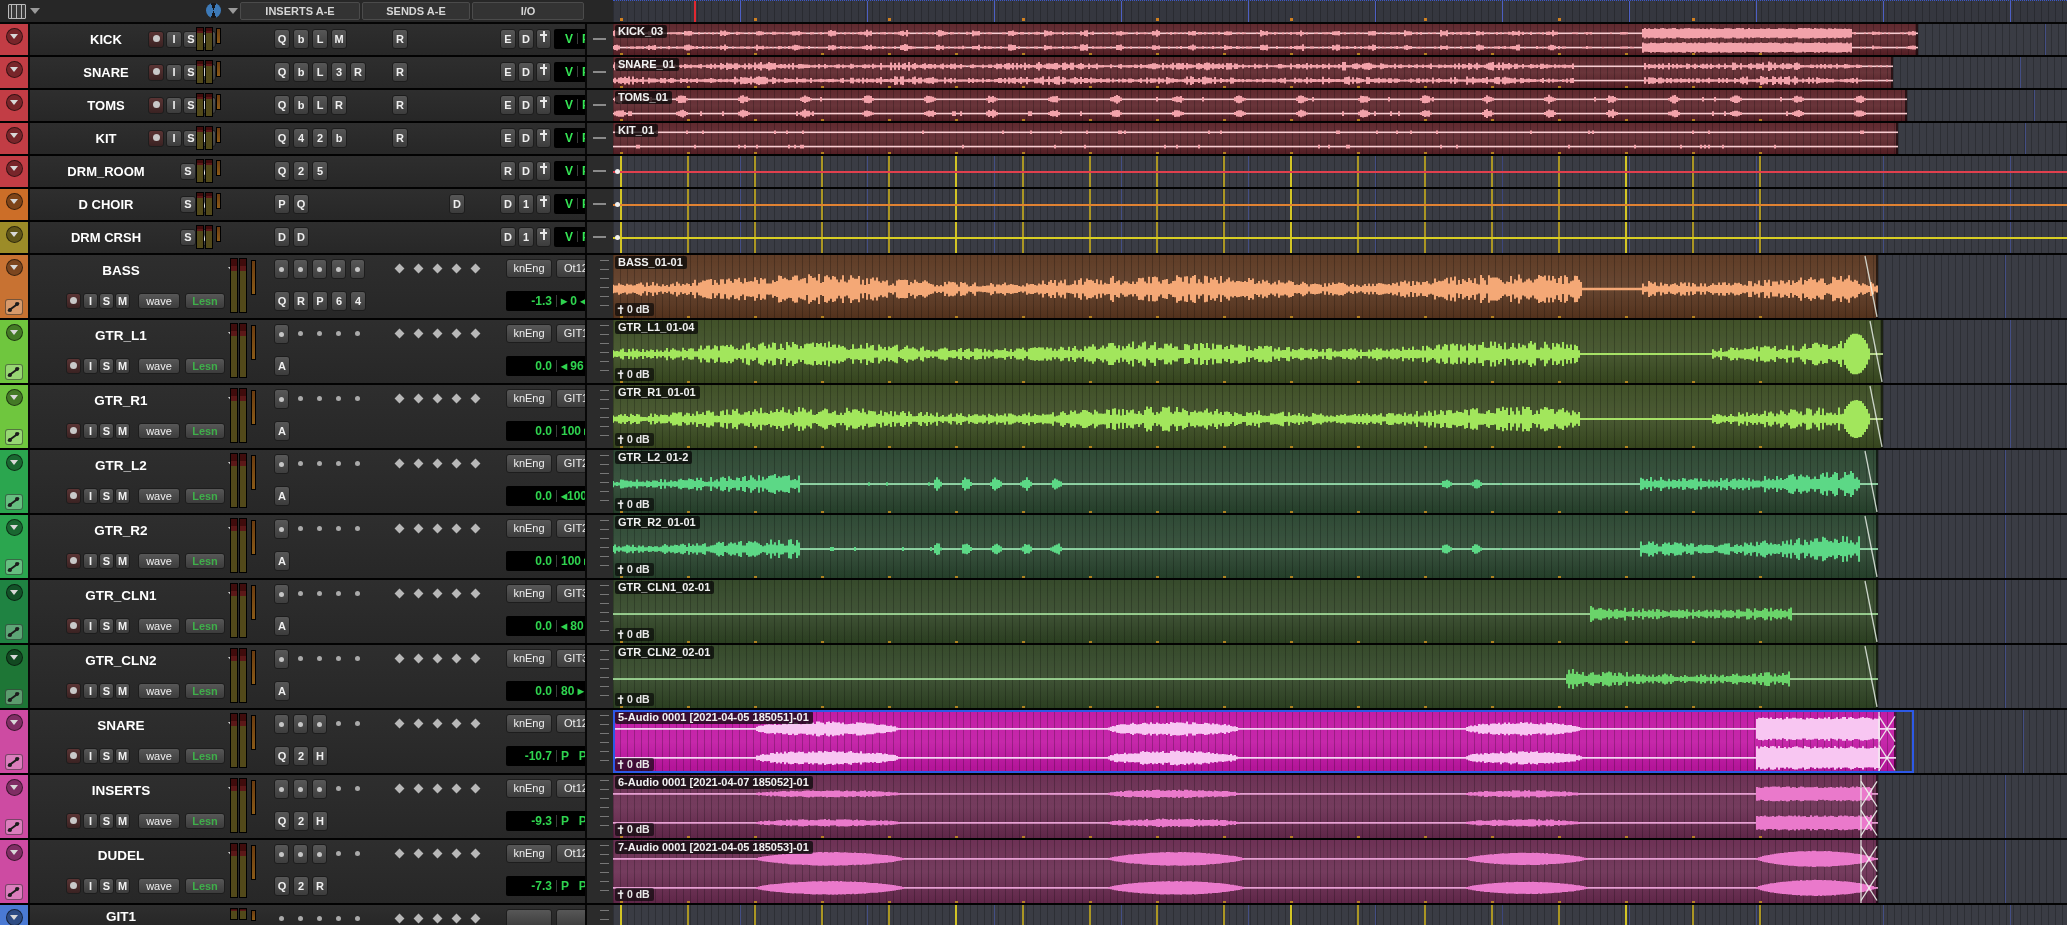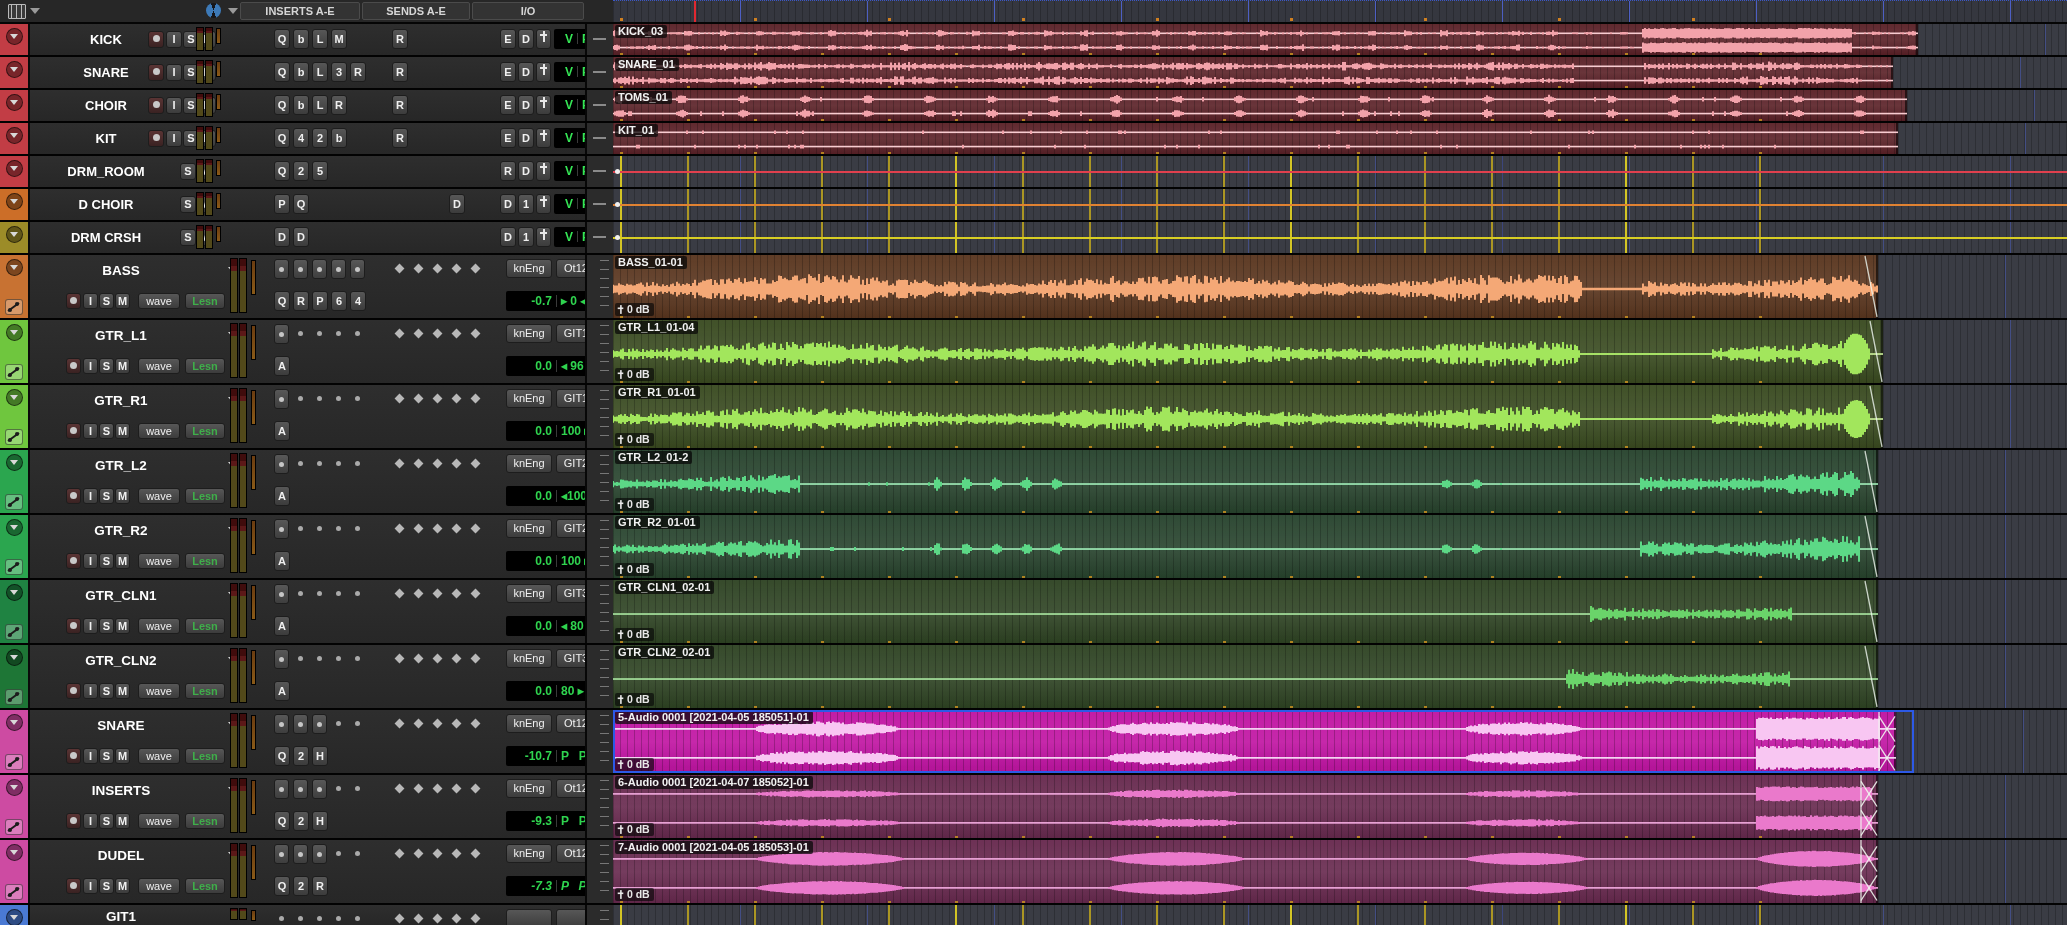--- a/index.html
+++ b/index.html
@@ -217,21 +217,21 @@
           <div class="tick" style="left: 1012px;"></div>
           <div class="tick" style="left: 1079px;"></div>
           <div class="tick" style="left: 1146px;"></div>
         </div>
       </div>
       <div class="track" style="height: 31px;">
         <div class="strip" style="background: rgb(194, 61, 69);">
           <div class="circbtn"></div>
         </div>
         <div class="controls">
-          <div class="tname" style="left: 6px; top: 8px; width: 140px; text-align: center; font-size: 13px;">CHOIR</div>
+          <div class="tname" style="left: 6px; top: 8px; width: 140px; text-align: center; font-size: 13px;">TOMS</div>
           <div class="sqbtn recbtn" style="left: 118px; top: 7px; width: 16px;"><span class="recdot"></span></div>
           <div class="sqbtn" style="left: 136px; top: 7px; width: 16px;">I</div>
           <div class="sqbtn" style="left: 153px; top: 7px; width: 16px;">S</div>
           <div class="sqbtn" style="left: 170px; top: 7px; width: 16px;">M</div>
           <div class="meterbar" style="left: 166px; top: 3px; height: 24px;"></div>
           <div class="meterbar" style="left: 175px; top: 3px; height: 24px;"></div>
           <div class="meterthin" style="left: 186px; top: 4px; height: 16px;"></div>
           <div class="sqbtn" style="left: 244px; top: 5px; width: 16px; height: 20px; line-height: 18px;">Q</div>
           <div class="sqbtn" style="left: 263px; top: 5px; width: 16px; height: 20px; line-height: 18px;">b</div>
           <div class="sqbtn" style="left: 282px; top: 5px; width: 16px; height: 20px; line-height: 18px;">L</div>
@@ -555,21 +555,21 @@
           <div class="diamond" style="left: 423px; top: 10px;"></div>
           <div class="diamond" style="left: 442px; top: 10px;"></div>
           <div class="sqbtn" style="left: 244px; top: 36px; width: 16px; height: 20px; line-height: 18px;">Q</div>
           <div class="sqbtn" style="left: 263px; top: 36px; width: 16px; height: 20px; line-height: 18px;">R</div>
           <div class="sqbtn" style="left: 282px; top: 36px; width: 16px; height: 20px; line-height: 18px;">P</div>
           <div class="sqbtn" style="left: 301px; top: 36px; width: 16px; height: 20px; line-height: 18px;">6</div>
           <div class="sqbtn" style="left: 320px; top: 36px; width: 16px; height: 20px; line-height: 18px;">4</div>
           <div class="sqbtn" style="left: 476px; top: 4px; width: 46px; height: 19px; line-height: 17px; font-weight: normal;">knEng</div>
           <div class="sqbtn" style="left: 526px; top: 4px; width: 40px; height: 19px; line-height: 17px; font-weight: normal;">Ot12</div>
           <div class="sqbtn" style="left: 570px; top: 4px; width: 14px; height: 19px; line-height: 15px;"><span class="trimico"></span></div>
-          <div class="volbox" style="left: 476px; top: 36px; width: 108px; height: 20px; line-height: 20px;"><span style="display:inline-block;width:46px;text-align:right">-0.7</span><span style="display:inline-block;width:1px;height:12px;background:#3a3a3a;margin:0 4px;vertical-align:-2px"></span><span style="white-space:pre">▸ 0 ◂</span></div>
+          <div class="volbox" style="left: 476px; top: 36px; width: 108px; height: 20px; line-height: 20px;"><span style="display:inline-block;width:46px;text-align:right">-1.3</span><span style="display:inline-block;width:1px;height:12px;background:#3a3a3a;margin:0 4px;vertical-align:-2px"></span><span style="white-space:pre">▸ 0 ◂</span></div>
         </div>
         <div class="narrow">
           <div style="position: absolute; right: 4px; top: 5px; width: 9px; height: 1px; background: rgb(119, 119, 119);"></div>
           <div style="position: absolute; right: 4px; top: 14px; width: 9px; height: 1px; background: rgb(119, 119, 119);"></div>
           <div style="position: absolute; right: 4px; top: 23px; width: 9px; height: 1px; background: rgb(119, 119, 119);"></div>
           <div style="position: absolute; right: 4px; top: 32px; width: 9px; height: 1px; background: rgb(119, 119, 119);"></div>
           <div style="position: absolute; right: 4px; top: 41px; width: 9px; height: 1px; background: rgb(119, 119, 119);"></div>
           <div style="position: absolute; right: 4px; top: 50px; width: 9px; height: 1px; background: rgb(119, 119, 119);"></div>
         </div>
         <div class="tl">
@@ -1342,21 +1342,21 @@
           <div class="diamond" style="left: 385px; top: 10px;"></div>
           <div class="diamond" style="left: 404px; top: 10px;"></div>
           <div class="diamond" style="left: 423px; top: 10px;"></div>
           <div class="diamond" style="left: 442px; top: 10px;"></div>
           <div class="sqbtn" style="left: 244px; top: 36px; width: 16px; height: 20px; line-height: 18px;">Q</div>
           <div class="sqbtn" style="left: 263px; top: 36px; width: 16px; height: 20px; line-height: 18px;">2</div>
           <div class="sqbtn" style="left: 282px; top: 36px; width: 16px; height: 20px; line-height: 18px;">R</div>
           <div class="sqbtn" style="left: 476px; top: 4px; width: 46px; height: 19px; line-height: 17px; font-weight: normal;">knEng</div>
           <div class="sqbtn" style="left: 526px; top: 4px; width: 40px; height: 19px; line-height: 17px; font-weight: normal;">Ot12</div>
           <div class="sqbtn" style="left: 570px; top: 4px; width: 14px; height: 19px; line-height: 15px;"><span class="trimico"></span></div>
-          <div class="volbox" style="left: 476px; top: 36px; width: 108px; height: 20px; line-height: 20px; font-style: italic;"><span style="display:inline-block;width:46px;text-align:right">-7.3</span><span style="display:inline-block;width:1px;height:12px;background:#3a3a3a;margin:0 4px;vertical-align:-2px"></span><span style="white-space:pre">P   P</span></div>
+          <div class="volbox" style="left: 476px; top: 36px; width: 108px; height: 20px; line-height: 20px;"><span style="display:inline-block;width:46px;text-align:right">-7.3</span><span style="display:inline-block;width:1px;height:12px;background:#3a3a3a;margin:0 4px;vertical-align:-2px"></span><span style="white-space:pre">P   P</span></div>
         </div>
         <div class="narrow">
           <div style="position: absolute; right: 4px; top: 5px; width: 9px; height: 1px; background: rgb(119, 119, 119);"></div>
           <div style="position: absolute; right: 4px; top: 14px; width: 9px; height: 1px; background: rgb(119, 119, 119);"></div>
           <div style="position: absolute; right: 4px; top: 23px; width: 9px; height: 1px; background: rgb(119, 119, 119);"></div>
           <div style="position: absolute; right: 4px; top: 32px; width: 9px; height: 1px; background: rgb(119, 119, 119);"></div>
           <div style="position: absolute; right: 4px; top: 41px; width: 9px; height: 1px; background: rgb(119, 119, 119);"></div>
           <div style="position: absolute; right: 4px; top: 50px; width: 9px; height: 1px; background: rgb(119, 119, 119);"></div>
         </div>
         <div class="tl">

